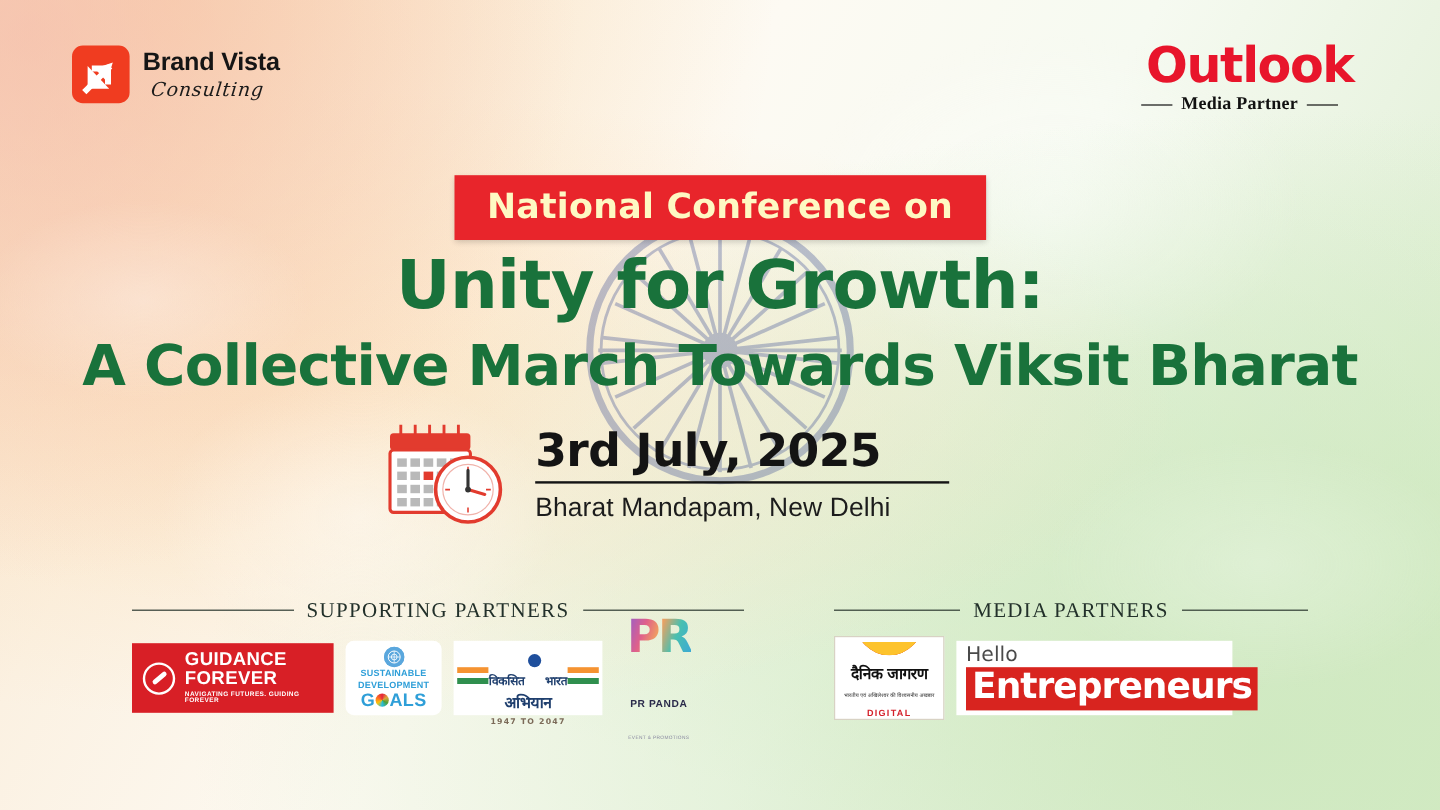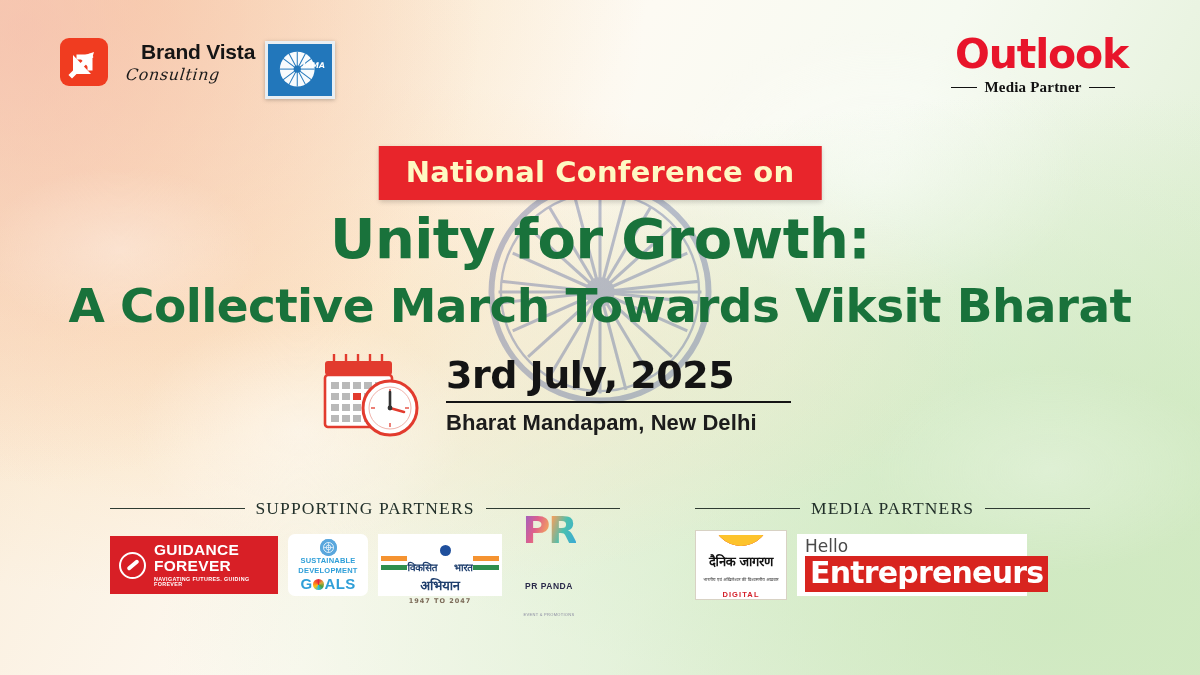--- a/index.html
+++ b/index.html
@@ -32,21 +32,21 @@
     position:absolute; left:600px; top:292px; transform:translate(-50%,-50%);
     width:236px; height:236px; opacity:.30; pointer-events:none;
   }
   
   .hdr { position:absolute; top:0; left:0; width:1200px; height:118px; }
   .bv { position:absolute; left:60px; top:38px; display:flex; align-items:center; gap:11px; }
   .bv-mark {
     width:48px; height:48px; border-radius:9px; background:#f03c20; position:relative; flex:none;
   }
   .bv-txt { display:flex; flex-direction:column; line-height:1; }
-  .bv-name { font-size:21px; font-weight:800; color:#151515; letter-spacing:-.2px;margin-left:22px; }
+  .bv-name { font-size:21px; font-weight:800; color:#151515; letter-spacing:-.2px; }
   .bv-sub {
     font-family:"DejaVu Serif", serif; font-style:italic; font-size:16px; color:#1b1b1b;
     margin-top:5px; margin-left:7px; letter-spacing:.6px; transform:skewX(-6deg);
   }
   .iama {
     position:absolute; left:265px; top:41px; width:70px; height:58px;
     background:#2277bb; border:3px solid #e9eef2; box-shadow:0 1px 4px rgba(0,0,0,.25);
     display:flex; align-items:center; justify-content:center;
   }
   .outlook { position:absolute; right:72px; top:34px; text-align:center; }
@@ -79,21 +79,21 @@
   .t2 { top:278px; font-size:47px; }
   
   .dateblk { position:absolute; left:312px; top:350px; display:flex; align-items:center; gap:22px; }
   .calicon { position:relative; width:112px; height:90px; flex:none; }
   .dtext { display:flex; flex-direction:column; }
   .dday {
     font-size:38px; font-weight:800; color:#141414; letter-spacing:-.5px; line-height:1.15;
     font-family:"DejaVu Sans", sans-serif;
   }
   .drule { height:2.5px; background:#141414; margin:3px 0 7px; width:345px; }
-  .dven { font-size:22px; color:#1c1c1c; font-weight:700; letter-spacing:.1px; }
+  .dven { font-size:22px; color:#1c1c1c; font-weight:400; letter-spacing:.1px; }
   
   .psec { position:absolute; top:498px; }
   .psec.sup { left:110px; width:510px; }
   .psec.med { left:695px; width:395px; }
   .phead { display:flex; align-items:center; gap:11px; }
   .phead .ln { height:1.4px; background:#2e3b32; flex:1; }
   .phead .tx {
     font-family:"Liberation Serif", serif; font-size:17.5px; color:#22302a;
     letter-spacing:1.1px; white-space:nowrap;
   }
@@ -226,41 +226,20 @@
           <path d="M13 36 L13 17 L31 36 Z" fill="#fff"></path>
           <path d="M19 19 L34 14 L29 30 Z" fill="#fff"></path>
         </svg>
       </div>
       <div class="bv-txt">
         <div class="bv-name">Brand Vista</div>
         <div class="bv-sub">Consulting</div>
       </div>
     </div>
 
-    <div class="iama">
-      <svg viewBox="0 0 70 58" width="70" height="58">
-        <circle cx="32" cy="28" r="19" fill="#fff" opacity=".97"></circle>
-        <g stroke="#2277bb" stroke-width="1.1">
-          <line x1="32" y1="28" x2="32" y2="9"></line>
-            <line x1="32" y1="28" x2="41" y2="11"></line>
-          <line x1="32" y1="28" x2="48" y2="16"></line>
-            <line x1="32" y1="28" x2="51" y2="28"></line>
-          <line x1="32" y1="28" x2="48" y2="40"></line>
-            <line x1="32" y1="28" x2="41" y2="45"></line>
-          <line x1="32" y1="28" x2="32" y2="47"></line>
-            <line x1="32" y1="28" x2="23" y2="45"></line>
-          <line x1="32" y1="28" x2="16" y2="40"></line>
-            <line x1="32" y1="28" x2="13" y2="28"></line>
-          <line x1="32" y1="28" x2="16" y2="16"></line>
-            <line x1="32" y1="28" x2="23" y2="11"></line>
-        </g>
-        <circle cx="32" cy="28" r="4" fill="#2277bb"></circle>
-        <text x="50" y="27" font-family="DejaVu Sans, sans-serif" font-size="8.5" font-weight="bold" font-style="italic" fill="#fff" text-anchor="middle">IAMA</text>
-      </svg>
-    </div>
 
     <div class="outlook">
       <div class="outlook-word">Outlook</div>
       <div class="outlook-sub">
         <span class="ln"></span>
         <span class="tx">Media Partner</span>
         <span class="ln"></span>
       </div>
     </div>
   </div>

